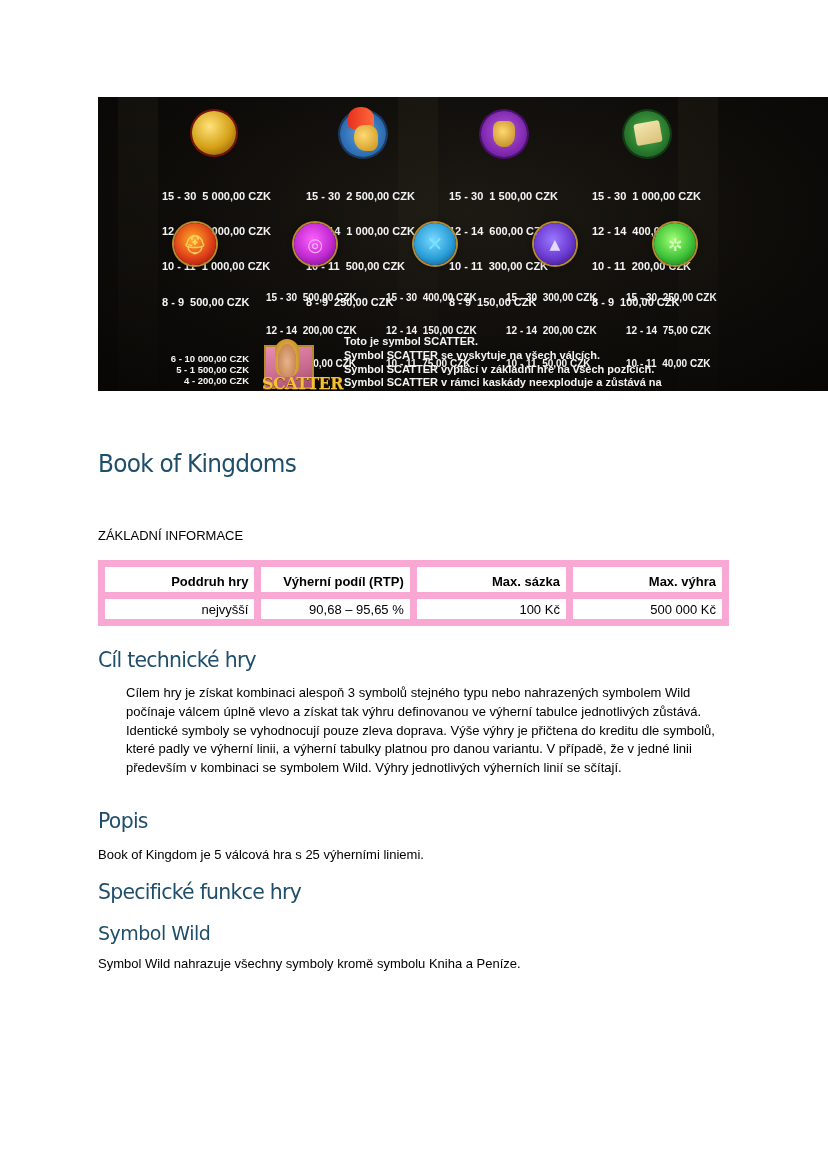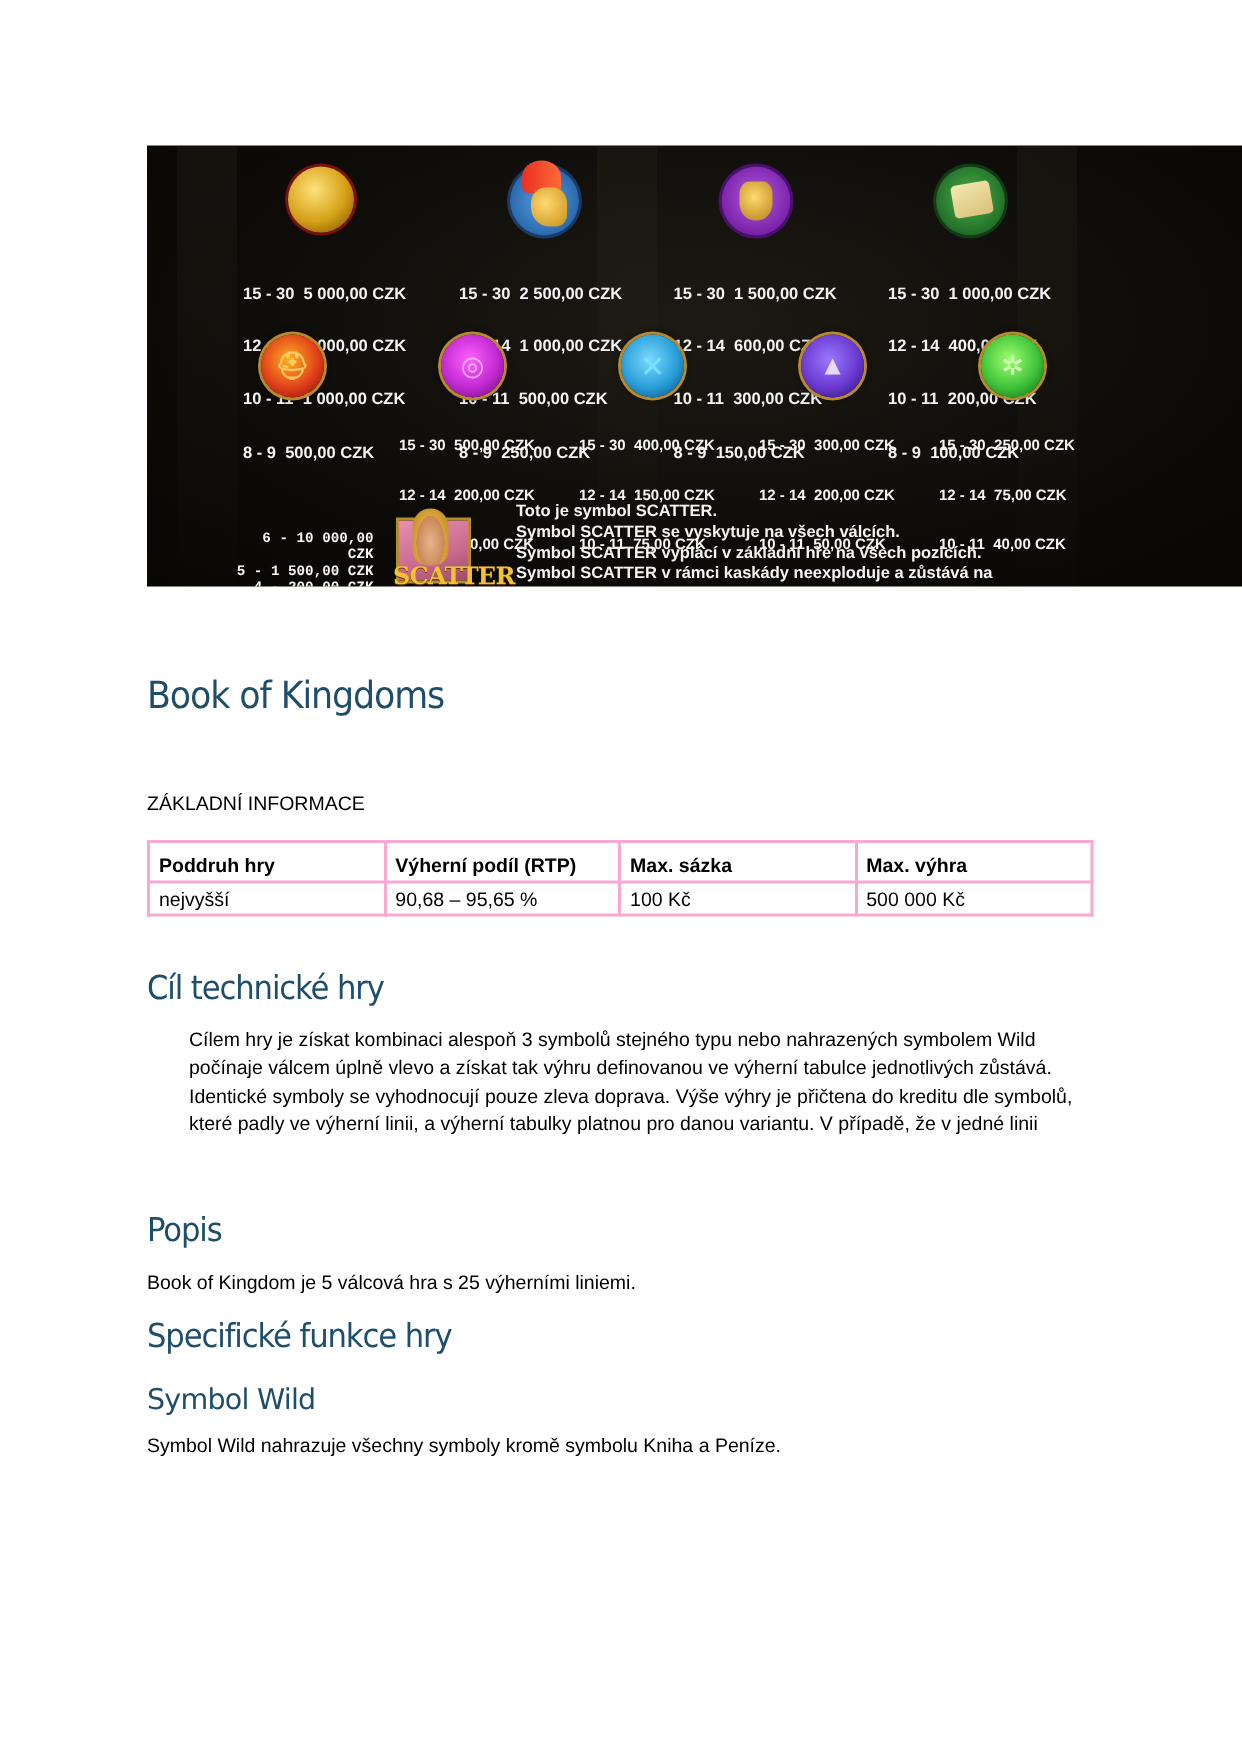--- a/index.html
+++ b/index.html
@@ -10,32 +10,32 @@
   .paytable .bgcol { position: absolute; top: 0; bottom: 0; width: 40px; background: linear-gradient(180deg, rgba(60,55,40,0.18), rgba(30,28,20,0.05)); }
   .sym { position: absolute; }
   .orb { position: absolute; border-radius: 50%; box-shadow: 0 0 0 2px #b88a2e, 0 0 6px rgba(0,0,0,.8); }
   .orb .glyph { position: absolute; inset: 0; display: flex; align-items: center; justify-content: center; color: rgba(255,255,255,0.75); font-family: "DejaVu Sans", sans-serif; font-weight: bold; }
   .pays { position: absolute; color: #f4f4f4; font-family: "Liberation Sans", sans-serif; font-weight: bold; white-space: pre; line-height: 11.8px; }
   .pays.big { font-size: 11px; }
   .pays.small { font-size: 10px; line-height: 11px; }
   .pays div { height: 11.8px; }
   .pays.small div { height: 11px; }
 
-  .scatter-pays { position: absolute; left: 56px; top: 256px; color: #f4f4f4; font-weight: bold; font-size: 9.5px; line-height: 11px; text-align: right; width: 95px; font-family: Liberation Mono, monospace; }
+  .scatter-pays { position: absolute; left: 56px; top: 256px; color: #f4f4f4; font-weight: bold; font-size: 9.5px; line-height: 11px; text-align: right; width: 95px; }
   .scatter-img { position: absolute; left: 164px; top: 240px; width: 50px; height: 54px; }
   .scatter-card { position: absolute; left: 2px; top: 8px; width: 46px; height: 40px; background: linear-gradient(160deg, #e88fb0, #c86a8f 60%, #a04a6a); border: 2px solid #b88a2e; }
   .scatter-face { position: absolute; left: 13px; top: 2px; width: 24px; height: 38px; border-radius: 12px 12px 10px 10px; background: radial-gradient(ellipse at 50% 60%, #e7b48b 0%, #c98858 55%, #d9a53a 56%, #b3801f 100%); }
   .scatter-word { position: absolute; left: 0; bottom: -2px; width: 50px; text-align: center; font-family: "DejaVu Serif", serif; font-weight: bold; font-size: 16px; color: #f2c232; text-shadow: 0 1px 0 #6a3d00; letter-spacing: -0.5px; }
   .scatter-text { position: absolute; left: 246px; top: 238px; color: #f4f4f4; font-weight: bold; font-size: 11px; line-height: 13.8px; white-space: nowrap; }
 
   
   .h-title { position: absolute; left: 98px; top: 449px; font-family: "DejaVu Sans", sans-serif; font-size: 25px; color: #1f4e6b; letter-spacing: -0.8px; transform: scaleX(0.93); transform-origin: left top; }
   .caps { position: absolute; left: 98px; top: 528px; font-size: 13px; }
   table.info { position: absolute; left: 98px; top: 560px; width: 631px; border-collapse: collapse; font-size: 13px; }
-  table.info td, table.info th { border: 2px solid #f9a8d4; padding: 0 6px; height: 22px; text-align: left; vertical-align: middle; margin-left: 48px; }
+  table.info td, table.info th { border: 7px solid #f9a8d4; padding: 0 6px; height: 22px; text-align: right; vertical-align: middle; margin-left: 48px; }
   table.info th { font-weight: bold; padding-top: 3px; }
   table.info td { height: 20px; }
   table.info col.c1 { width: 158px; } table.info col.c2 { width: 157px; } table.info col.c3 { width: 158px; } table.info col.c4 { width: 158px; }
 
   .h2 { position: absolute; left: 98px; font-family: "DejaVu Sans", sans-serif; color: #1f4e6b; font-size: 22px; letter-spacing: -0.8px; transform: scaleX(0.93); transform-origin: left top; }
   .h3 { position: absolute; left: 98px; font-family: "DejaVu Sans", sans-serif; color: #1f4e6b; font-size: 19px; letter-spacing: -0.5px; }
   .para { position: absolute; left: 98px; width: 640px; font-size: 13px; line-height: 18.8px; }
   .para div { white-space: nowrap; margin-left: 28px; }
 </style>
 </head>
@@ -190,20 +190,21 @@
   </tr>
 </tbody>
   </table>
 
 <div class="h2" style="top:647px">Cíl technické hry</div>
 <div class="para" style="top:684px">
   <div>Cílem hry je získat kombinaci alespoň 3 symbolů stejného typu nebo nahrazených symbolem Wild</div>
   <div>počínaje válcem úplně vlevo a získat tak výhru definovanou ve výherní tabulce jednotlivých zůstává.</div>
   <div>Identické symboly se vyhodnocují pouze zleva doprava. Výše výhry je přičtena do kreditu dle symbolů,</div>
   <div>které padly ve výherní linii, a výherní tabulky platnou pro danou variantu. V případě, že v jedné linii</div>
+  <div>především v kombinaci se symbolem Wild. Výhry jednotlivých výherních linií se sčítají.</div>
 </div>
 
 <div class="h2" style="top:808px">Popis</div>
 <div class="para" style="top:846px">Book of Kingdom je 5 válcová hra s 25 výherními liniemi.</div>
 
 <div class="h2" style="top:879px">Specifické funkce hry</div>
 
 <div class="h3" style="top:922px">Symbol Wild</div>
 <div class="para" style="top:955px">Symbol Wild nahrazuje všechny symboly kromě symbolu Kniha a Peníze.</div>
 

